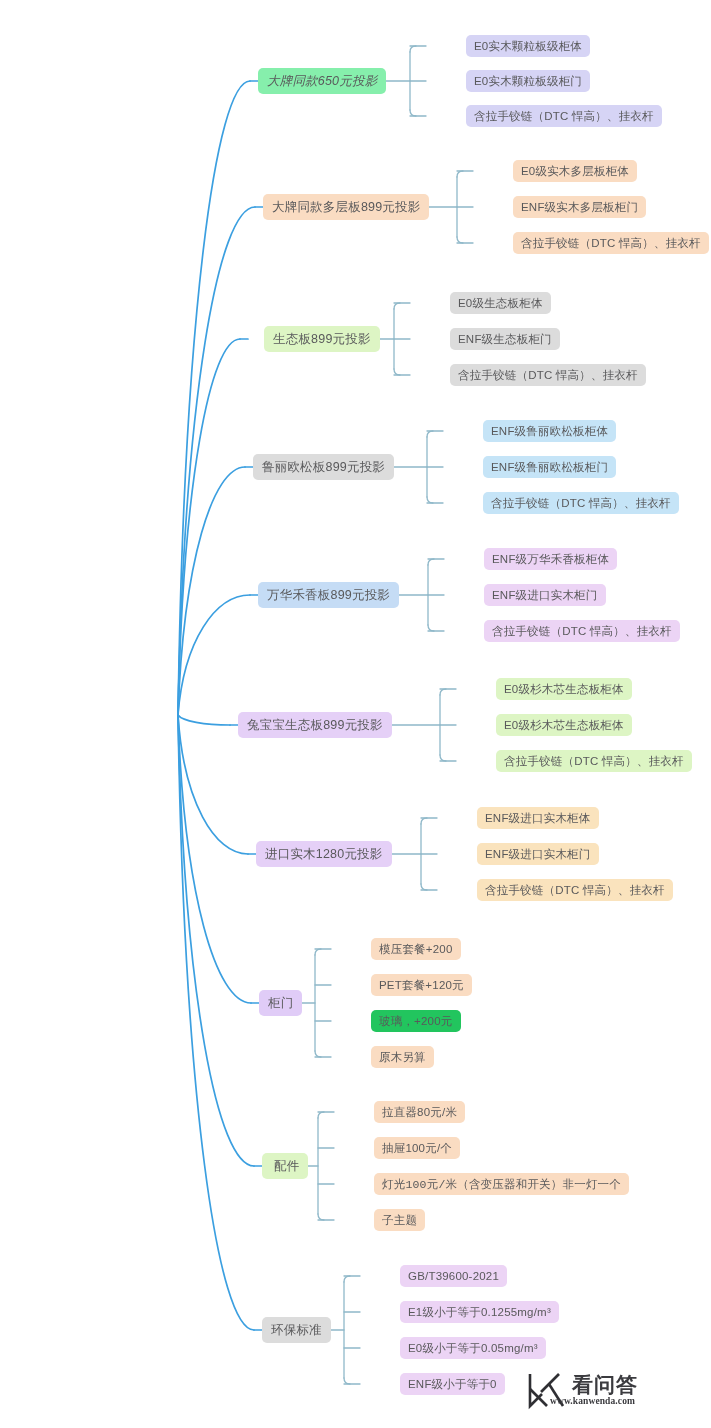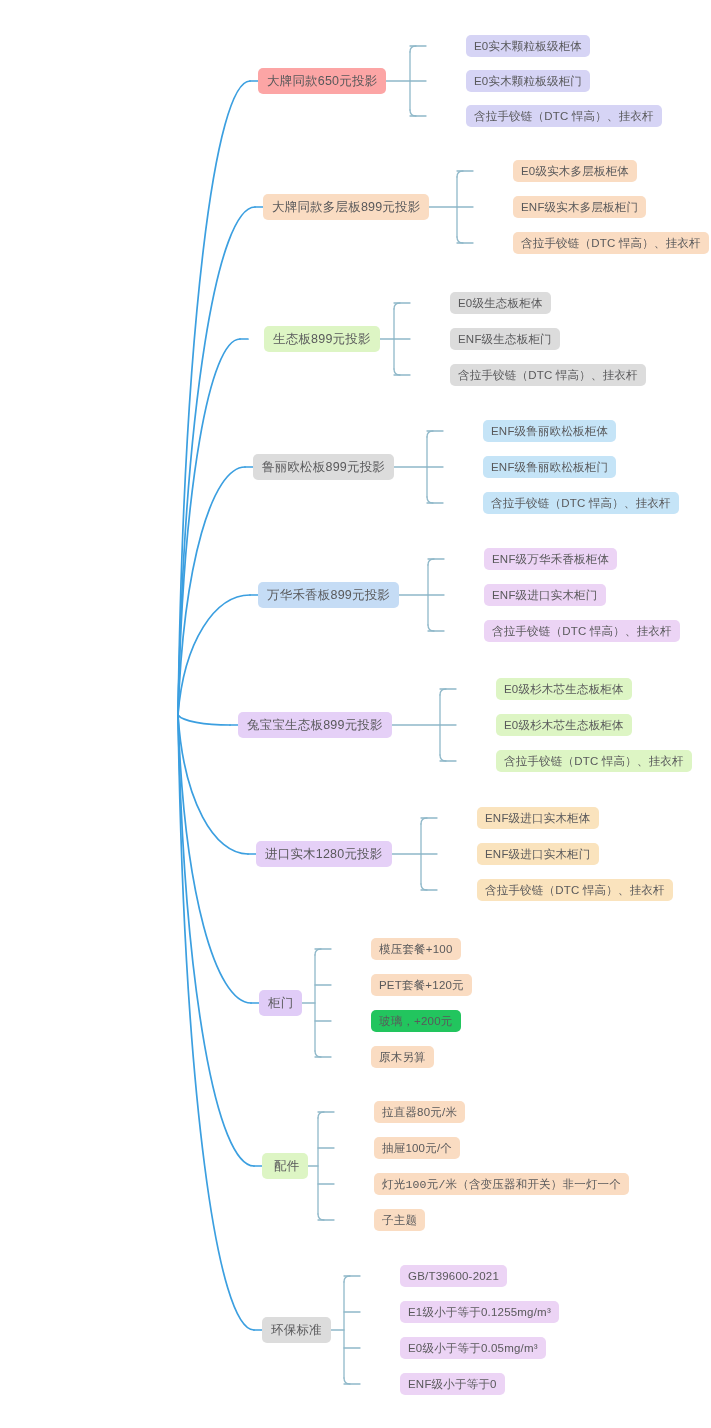--- a/index.html
+++ b/index.html
@@ -174,21 +174,21 @@
       <path d="M 344 1312 L 360 1312" fill="none" stroke="#8fb8c9" stroke-width="1.3" stroke-linecap="round"></path>
       <path d="M 344 1348 L 360 1348" fill="none" stroke="#8fb8c9" stroke-width="1.3" stroke-linecap="round"></path>
       <path d="M 344 1384 L 360 1384" fill="none" stroke="#8fb8c9" stroke-width="1.3" stroke-linecap="round"></path>
       <path d="M 344 1282 Q 344 1276, 350 1276" fill="none" stroke="#8fb8c9" stroke-width="1.3" stroke-linecap="round"></path>
       <path d="M 344 1282 L 344 1378" fill="none" stroke="#8fb8c9" stroke-width="1.3" stroke-linecap="round"></path>
       <path d="M 344 1378 Q 344 1384, 350 1384" fill="none" stroke="#8fb8c9" stroke-width="1.3" stroke-linecap="round"></path>
     </svg>
 
 
   <div id="nodes-layer">
-      <div class="node lvl1" style="background: #fca5a5; left: 258px; top: 68px;">
+      <div class="node lvl1" style="background: #86efac; left: 258px; top: 68px; font-style: italic;">
         <span>大牌同款650元投影</span>
       </div>
       <div class="node lvl2" style="background: rgb(214, 212, 245); left: 430px; top: 35px;">
         <span>E0实木颗粒板级柜体</span>
       </div>
       <div class="node lvl2" style="background: rgb(214, 212, 245); left: 430px; top: 70px;">
         <span>E0实木颗粒板级柜门</span>
       </div>
       <div class="node lvl2" style="background: rgb(214, 212, 245); left: 430px; top: 105px;">
         <span>含拉手铰链（DTC 悍高）、挂衣杆</span>
@@ -262,21 +262,21 @@
       <div class="node lvl2" style="background: rgb(250, 227, 189); left: 441px; top: 843px;">
         <span>ENF级进口实木柜门</span>
       </div>
       <div class="node lvl2" style="background: rgb(250, 227, 189); left: 441px; top: 879px;">
         <span>含拉手铰链（DTC 悍高）、挂衣杆</span>
       </div>
       <div class="node lvl1" style="background: rgb(224, 204, 247); left: 259px; top: 990px;">
         <span>柜门</span>
       </div>
       <div class="node lvl2" style="background: rgb(250, 220, 194); left: 335px; top: 938px;">
-        <span>模压套餐+100</span>
+        <span>模压套餐+200</span>
       </div>
       <div class="node lvl2" style="background: rgb(250, 220, 194); left: 335px; top: 974px;">
         <span>PET套餐+120元</span>
       </div>
       <div class="node lvl2" style="background: #22c55e; left: 335px; top: 1010px;">
         <span>玻璃，+200元</span>
       </div>
       <div class="node lvl2" style="background: rgb(250, 220, 194); left: 335px; top: 1046px;">
         <span>原木另算</span>
       </div>
@@ -305,14 +305,28 @@
         <span>E1级小于等于0.1255mg/m³</span>
       </div>
       <div class="node lvl2" style="background: rgb(236, 212, 245); left: 364px; top: 1337px;">
         <span>E0级小于等于0.05mg/m³</span>
       </div>
       <div class="node lvl2" style="background: rgb(236, 212, 245); left: 364px; top: 1373px;">
         <span>ENF级小于等于0</span>
       </div>
     </div>
 
+  <div id="watermark" style="left:525px; top:1368px;">
+    <svg width="42" height="44" viewBox="0 0 42 44">
+      <g fill="none" stroke="#2f2f33" stroke-width="2.6" stroke-linejoin="miter">
+        <path d="M5 6 L5 38 L17 26"></path>
+        <path d="M5 21 L22 38"></path>
+        <path d="M34 6 L16 24"></path>
+        <path d="M24 16 L38 38"></path>
+      </g>
+    </svg>
+    <div class="wm-text">
+      <span class="wm-cn">看问答</span>
+      <span class="wm-url">www.kanwenda.com</span>
+    </div>
+  </div>
 
 </div>
 
 </body></html>

